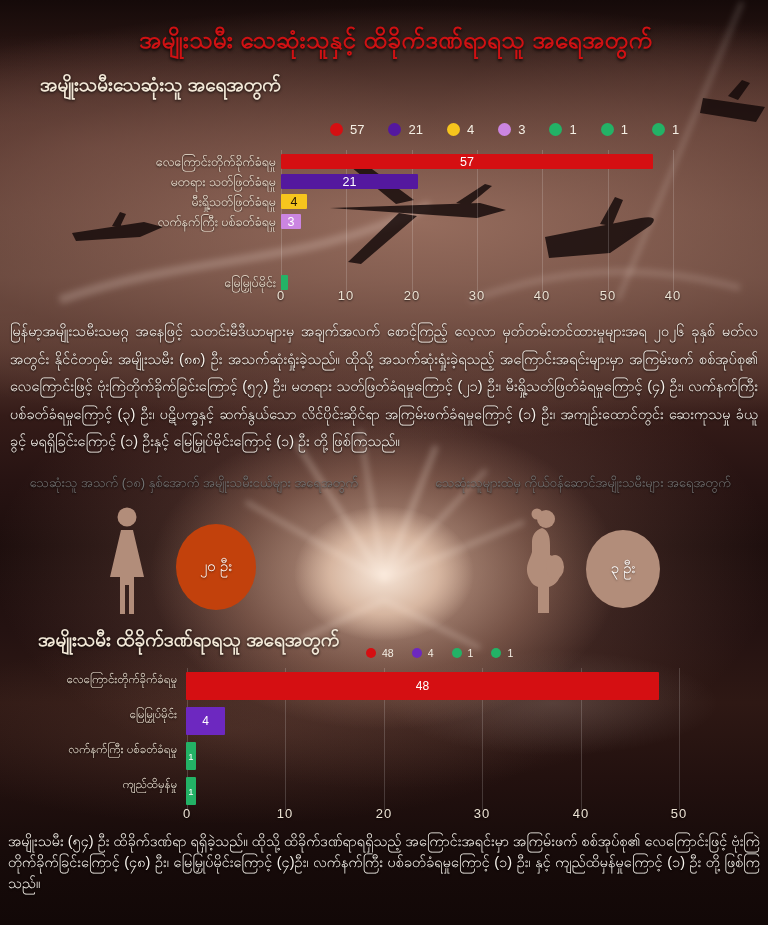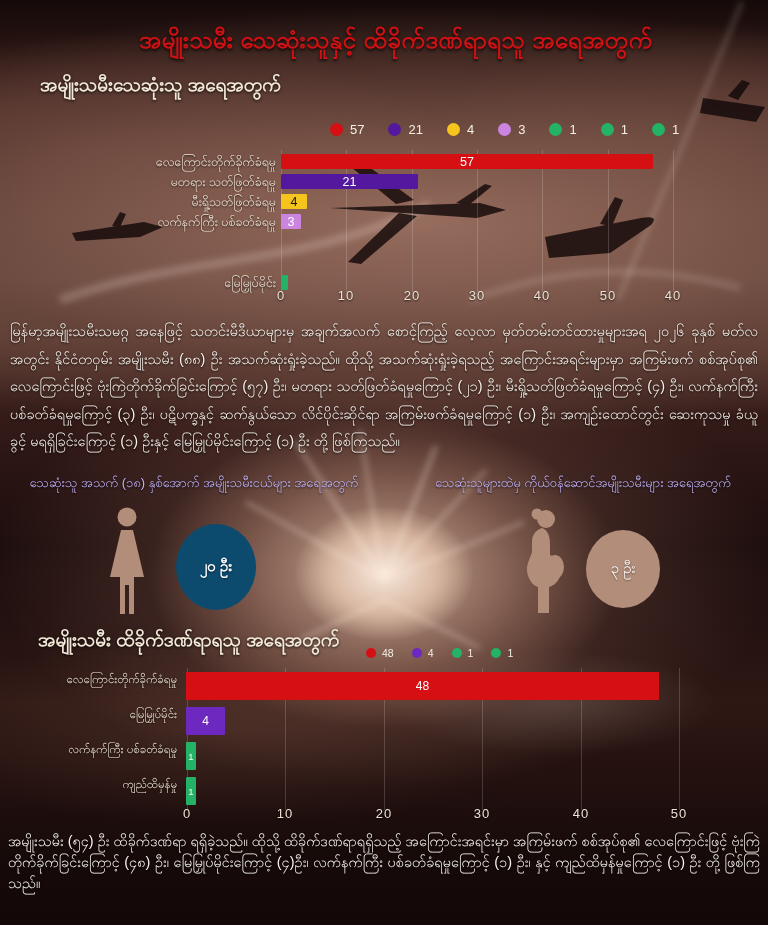--- a/index.html
+++ b/index.html
@@ -78,21 +78,21 @@
   .cval.dark{color:#241503;}
   .cval.sm{font-size:9.5px;}
   .tick{
     position:absolute;width:40px;text-align:center;color:#ece2d3;
     font-size:13px;letter-spacing:1px;text-shadow:0 1px 2px rgba(0,0,0,.7);
   }
   #chart1 .tick{top:142px;}
   #chart2 .tick{top:142px;}
   
   .stat-label{
-    position:absolute;top:474px;z-index:5;text-align:center;color:#c4b5fd;
+    position:absolute;top:474px;z-index:5;text-align:center;color:#737373;
     font-size:13px;text-shadow:0 1px 2px rgba(0,0,0,.85);
   }
   #stat-label-under18{left:6px;width:376px;}
   #stat-label-pregnant{left:402px;width:362px;}
   .fig{position:absolute;z-index:5;}
   #fig-woman{left:98px;top:507px;}
   #fig-pregnant{left:506px;top:507px;}
   .count-circle{
     position:absolute;z-index:5;border-radius:50%;
     display:flex;align-items:center;justify-content:center;
@@ -219,21 +219,21 @@
 
 <p class="para" id="para-deaths">မြန်မာ့အမျိုးသမီးသမဂ္ဂ အနေဖြင့် သတင်းမီဒီယာများမှ အချက်အလက် စောင့်ကြည့် လေ့လာ မှတ်တမ်းတင်ထားမှုများအရ ၂၀၂၆ ခုနှစ် မတ်လ အတွင်း နိုင်ငံတဝှမ်း အမျိုးသမီး (၈၈) ဦး အသက်ဆုံးရှုံးခဲ့သည်။ ထိုသို့ အသက်ဆုံးရှုံးခဲ့ရသည့် အကြောင်းအရင်းများမှာ အကြမ်းဖက် စစ်အုပ်စု၏ လေကြောင်းဖြင့် ဗုံးကြဲတိုက်ခိုက်ခြင်းကြောင့် (၅၇) ဦး၊ မတရား သတ်ဖြတ်ခံရမှုကြောင့် (၂၁) ဦး၊ မီးရှို့သတ်ဖြတ်ခံရမှုကြောင့် (၄) ဦး၊ လက်နက်ကြီး ပစ်ခတ်ခံရမှုကြောင့် (၃) ဦး၊ ပဋိပက္ခနှင့် ဆက်နွယ်သော လိင်ပိုင်းဆိုင်ရာ အကြမ်းဖက်ခံရမှုကြောင့် (၁) ဦး၊ အကျဉ်းထောင်တွင်း ဆေးကုသမှု ခံယူခွင့် မရရှိခြင်းကြောင့် (၁) ဦးနှင့် မြေမြှုပ်မိုင်းကြောင့် (၁) ဦး တို့ ဖြစ်ကြသည်။</p>
 
 <div class="stat-label" id="stat-label-under18">သေဆုံးသူ အသက် (၁၈) နှစ်အောက် အမျိုးသမီးငယ်များ အရေအတွက်</div>
 <div class="stat-label" id="stat-label-pregnant">သေဆုံးသူများထဲမှ ကိုယ်ဝန်ဆောင်အမျိုးသမီးများ အရေအတွက်</div>
 
 <svg class="fig" id="fig-woman" width="58" height="114" viewBox="0 0 58 114">
   <circle cx="29" cy="10" r="9.5" fill="#b28d7a"></circle>
   <path d="M23 23 L35 23 L46 70 L36 70 L36 107 L31 107 L31 78 L27 78 L27 107 L22 107 L22 70 L12 70 Z" fill="#b28d7a"></path>
 </svg>
-<div class="count-circle" id="circle-under18" style="background-color: #0c4a6e; font-weight: bold;">
+<div class="count-circle" id="circle-under18" style="background-color: #c2410c;">
   <span>၂၀ ဦး</span>
 </div>
 
 <svg class="fig" id="fig-pregnant" width="64" height="112" viewBox="0 0 64 112">
   <circle cx="40" cy="12" r="9" fill="#b28d7a"></circle>
   <circle cx="31" cy="7" r="5.5" fill="#b28d7a"></circle>
   <path d="M36 21 C29 23 26 29 26 35 L26 45 C25 49 23 52 22 56 C20 62 21 68 24 73 C26 77 29 79 32 80 L32 106 L43 106 L43 80 C50 78 55 71 55 64 C55 56 50 50 44 48 L44 38 C44 29 42 23 36 21 Z" fill="#b28d7a"></path>
   <ellipse cx="49" cy="60" rx="9" ry="12" fill="#b28d7a"></ellipse>
 </svg>
 <div class="count-circle" id="circle-pregnant" style="background-color: rgb(178, 141, 122);">

